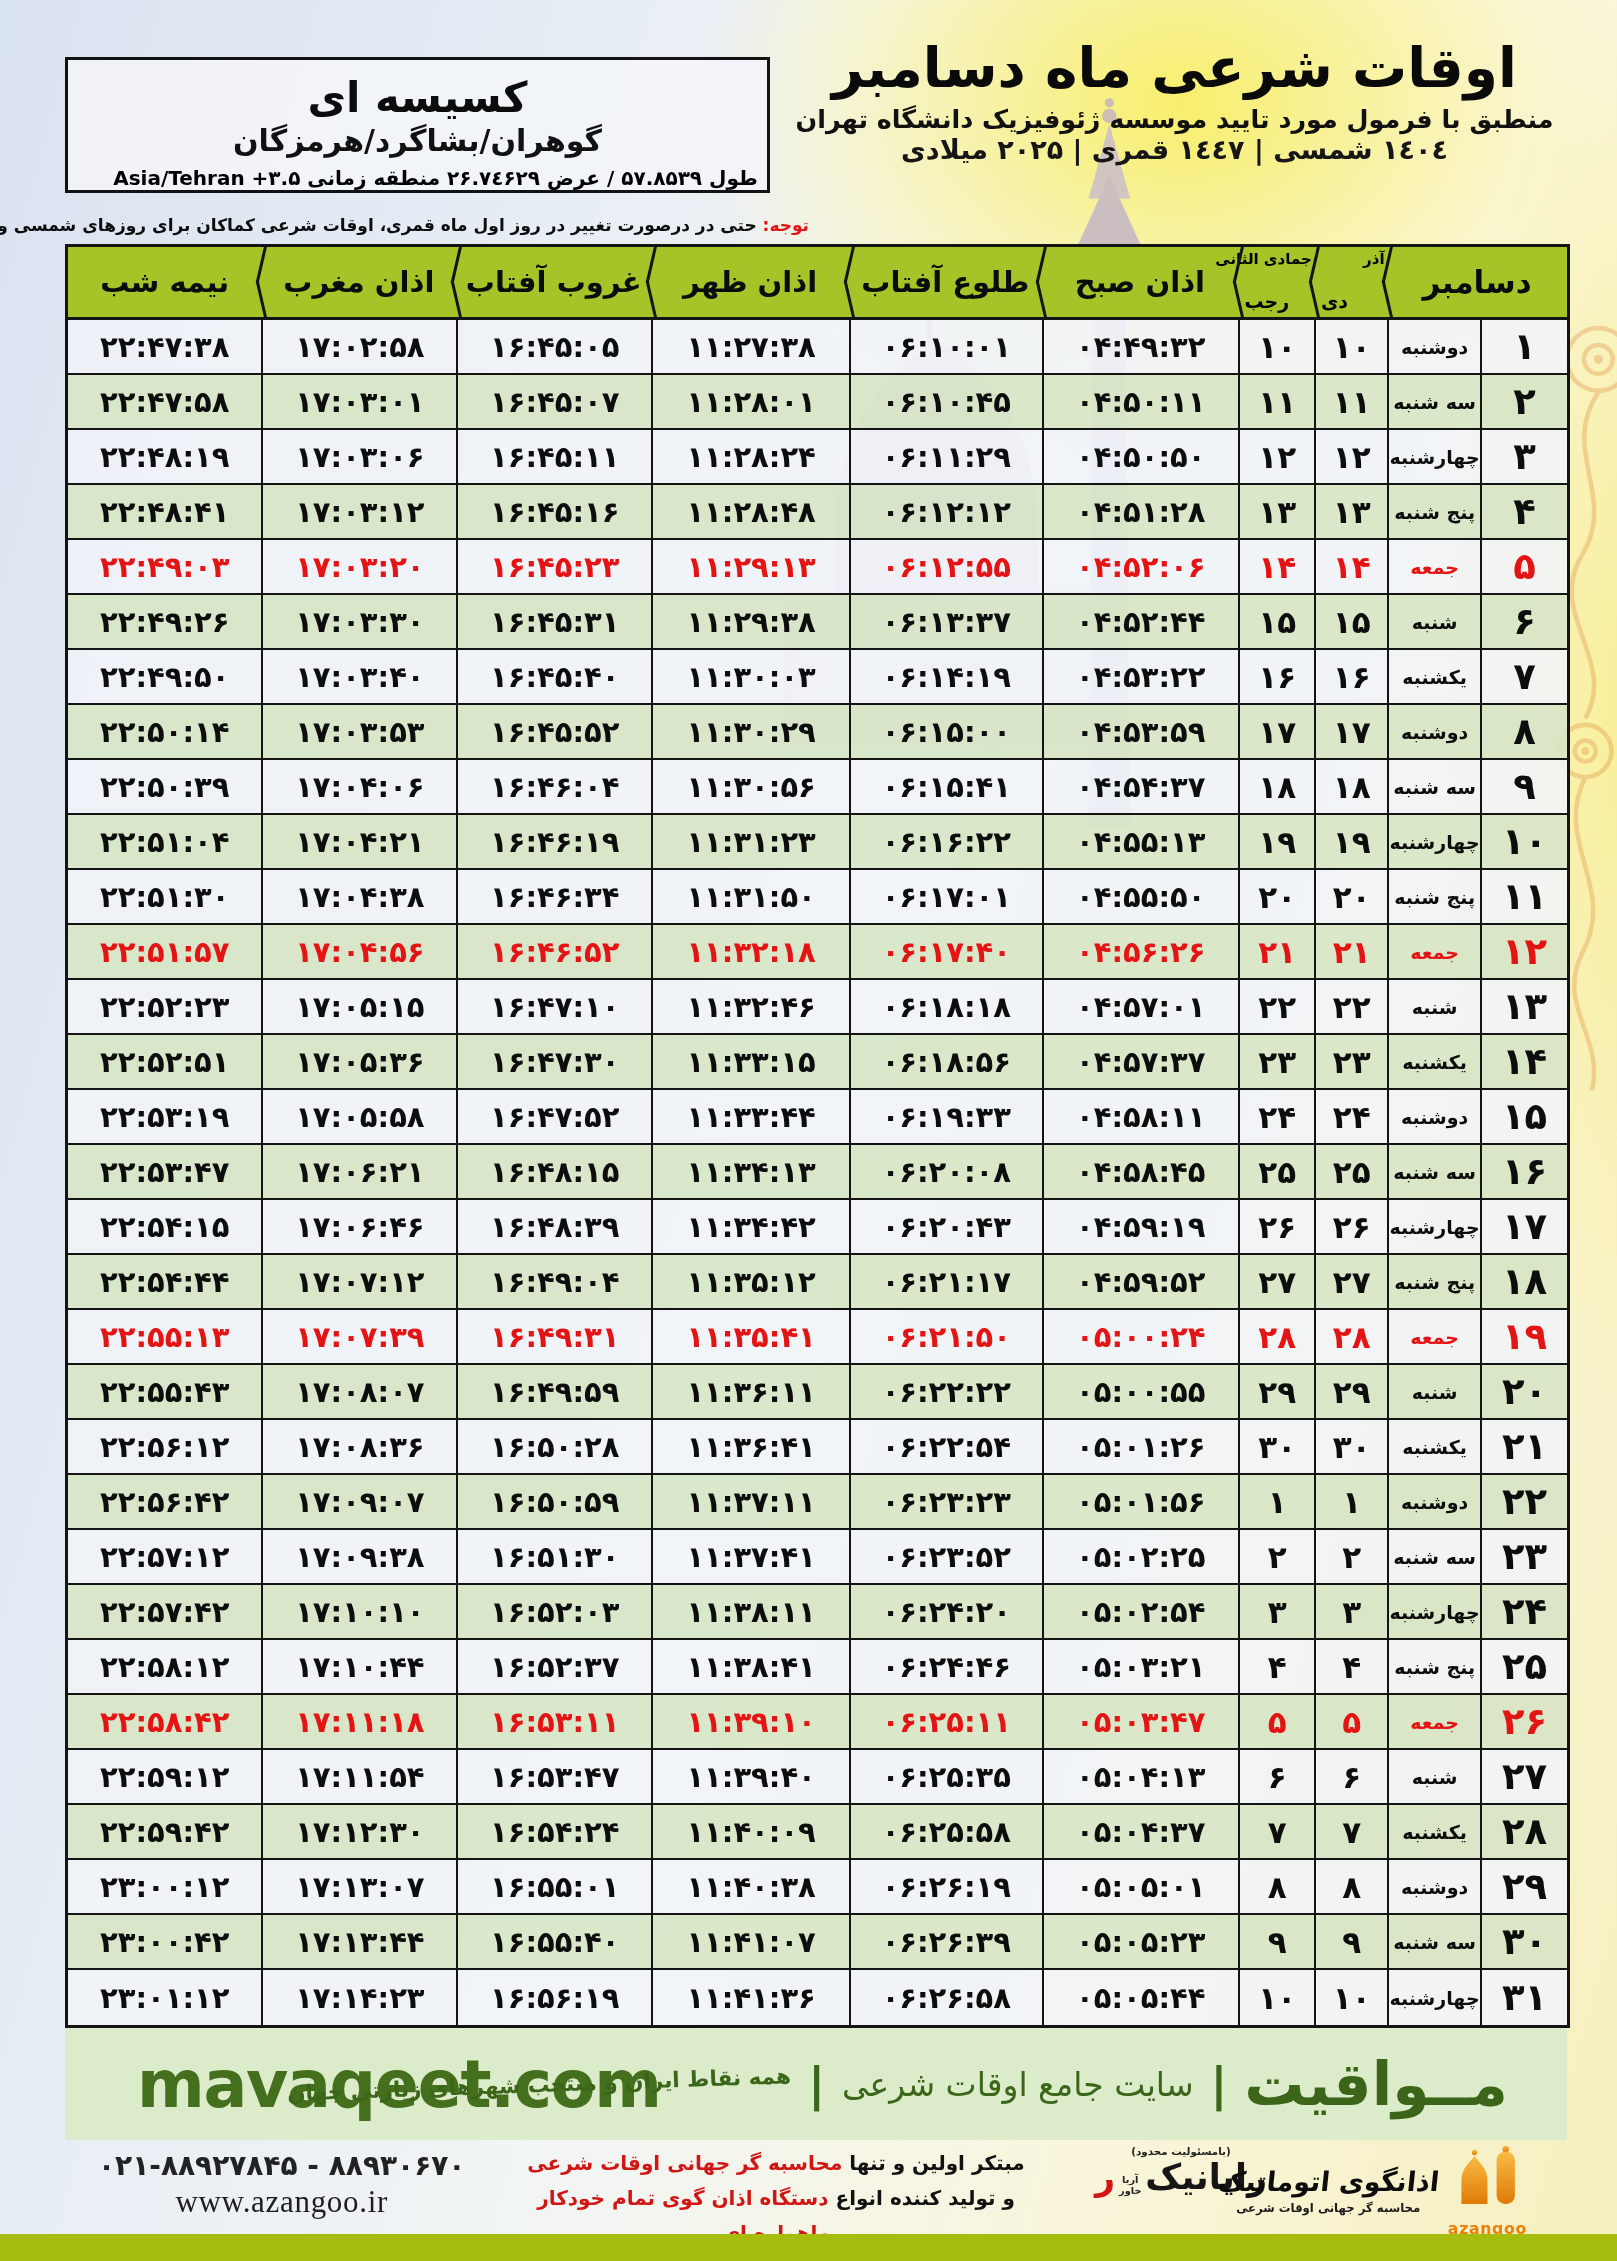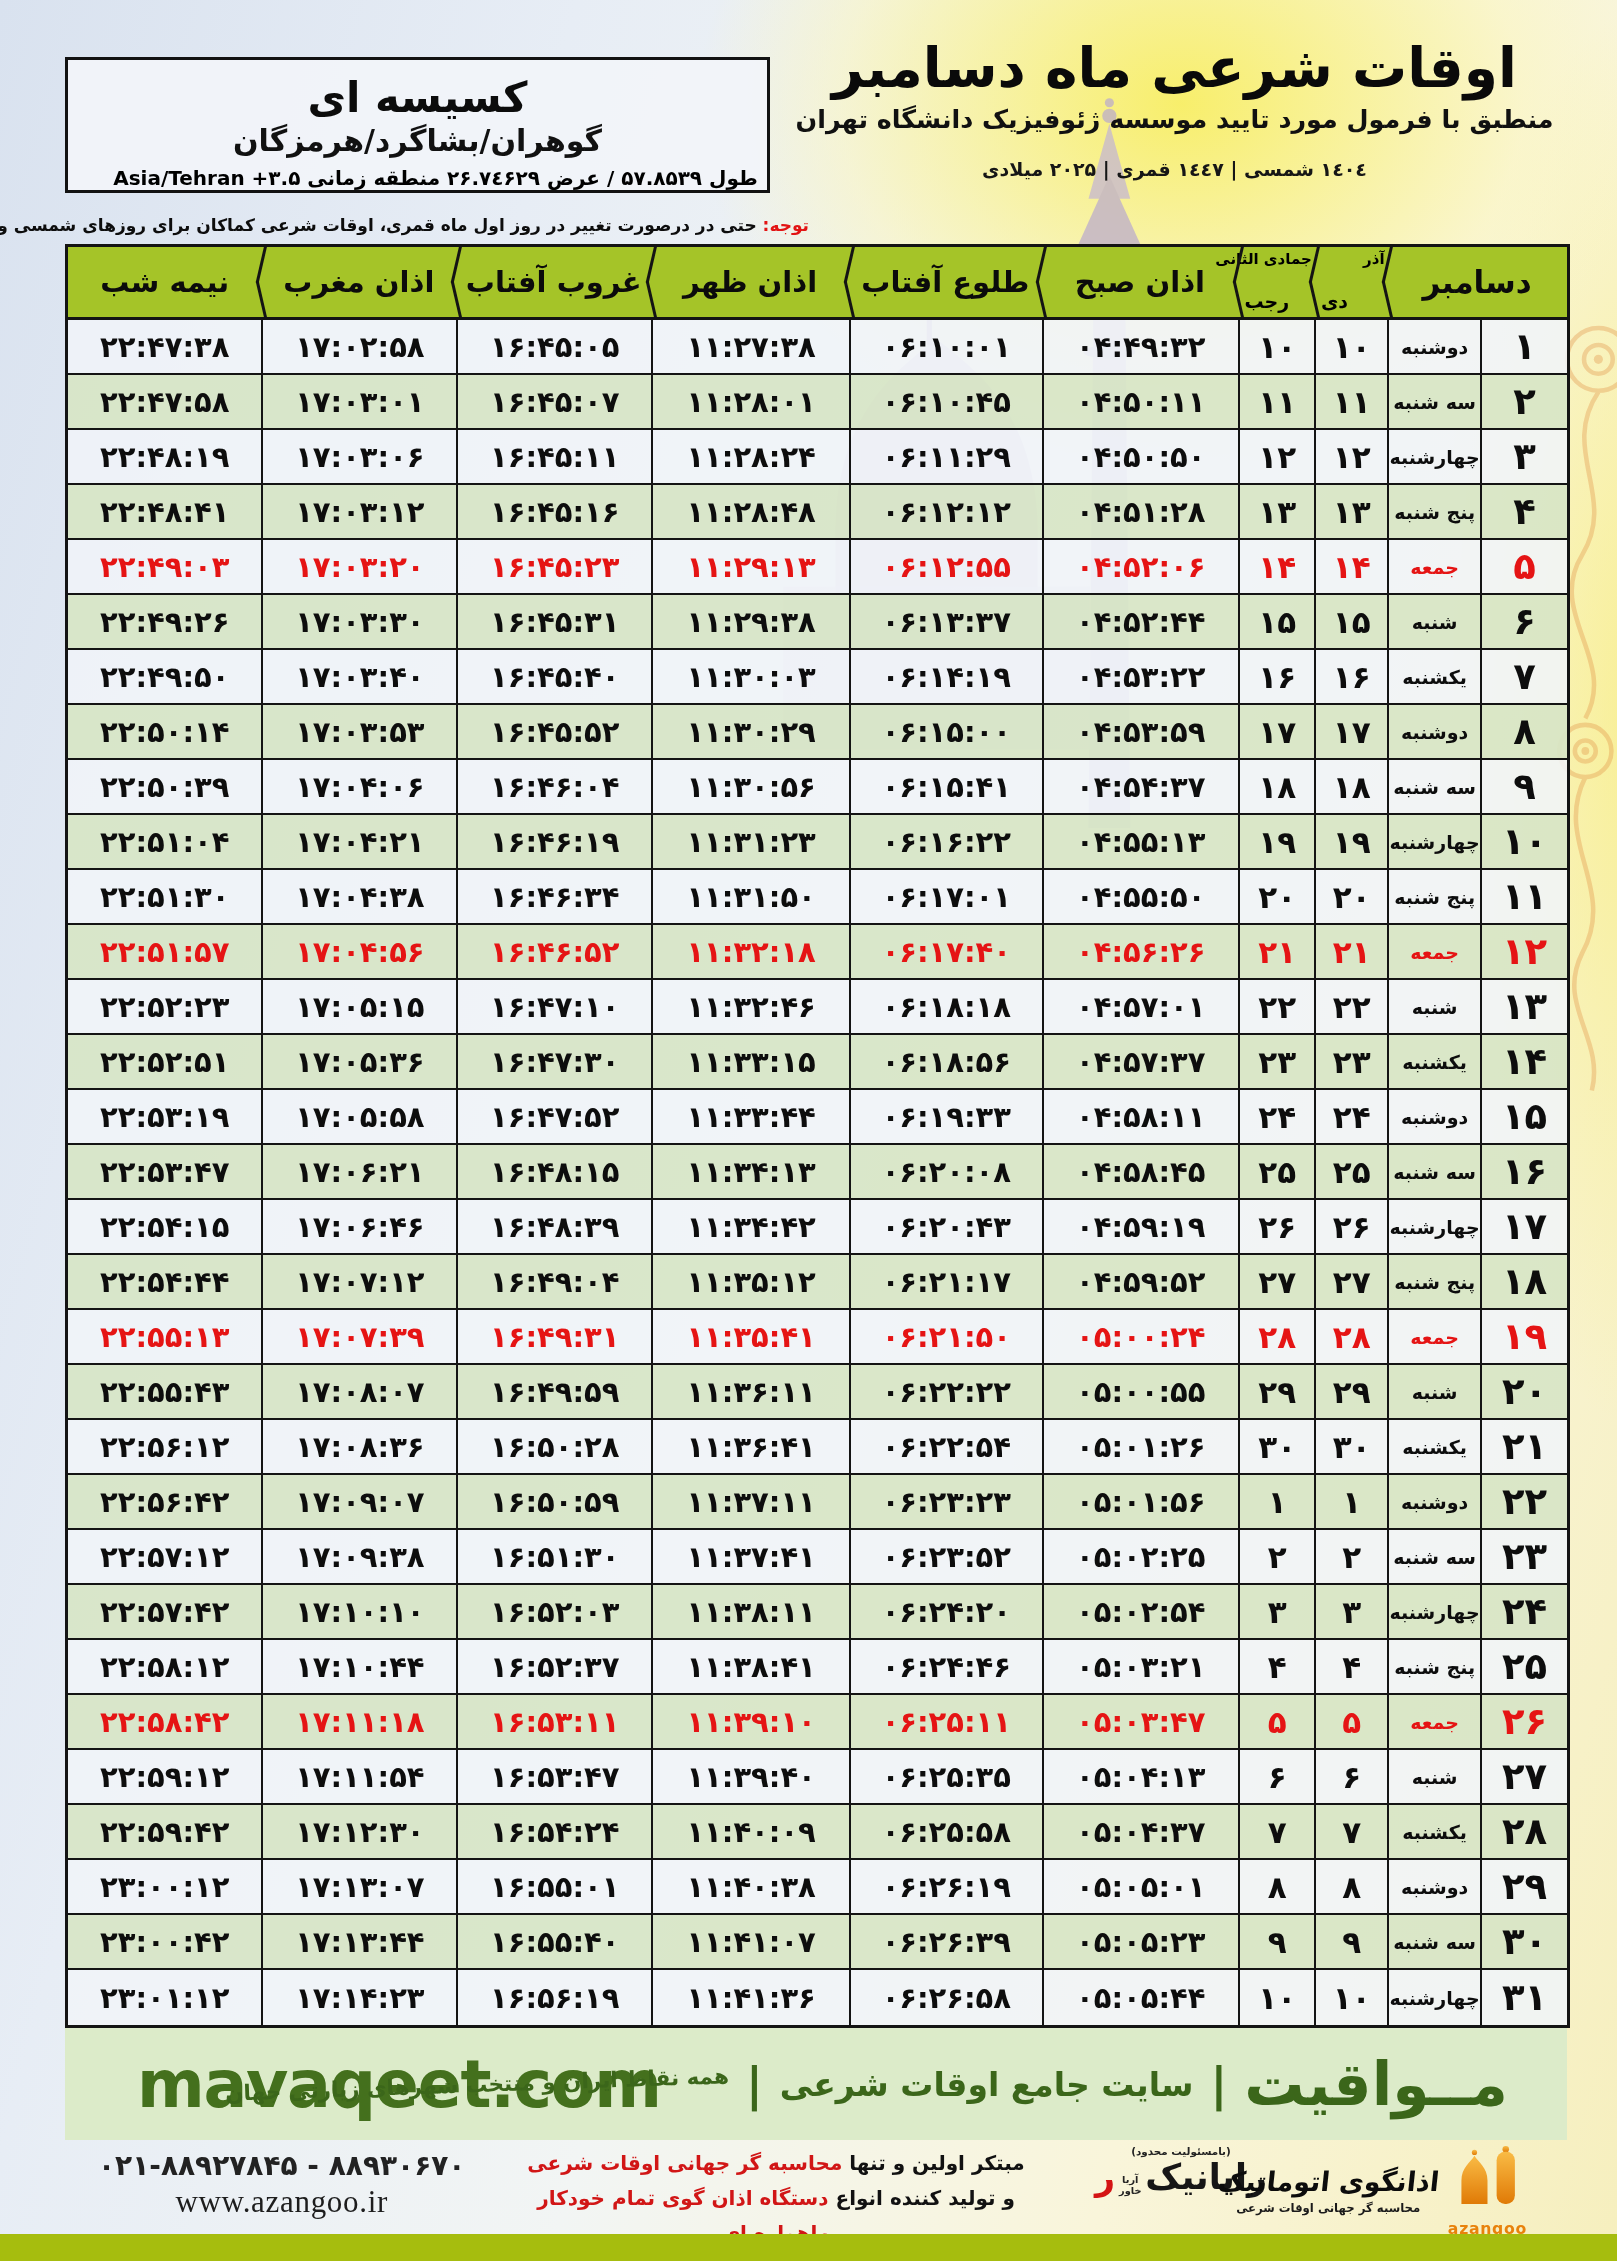--- a/index.html
+++ b/index.html
@@ -13,21 +13,21 @@
   
   .infobox{position:absolute;left:65px;top:57px;width:699px;height:130px;z-index:3;
     background:rgba(241,244,249,0.96);border:3.3px solid #121212;display:flex;flex-direction:column;
     align-items:center;justify-content:flex-end;direction:rtl;text-align:center;}
   .infobox .l1{font-size:42px;font-weight:bold;color:#0c0c0c;line-height:1.05;}
   .infobox .l2{font-size:30px;font-weight:bold;color:#111;margin-top:3.9px;line-height:1.1;}
   .infobox .l3{font-size:20px;font-weight:bold;color:#000000;margin-top:9px;margin-left:36px;}
   .titleblock{position:absolute;left:770px;top:40px;width:809px;z-index:3;direction:rtl;text-align:center;}
   .titleblock .main{font-size:55px;font-weight:800;color:#0a0a0a;line-height:1.05;}
   .titleblock .sub{font-size:25.4px;font-weight:bold;color:#111;margin-top:6.5px;}
-  .titleblock .years{font-size:19px;font-weight:bold;color:#161616;margin-top:24px;}
+  .titleblock .years{font-size:27px;font-weight:bold;color:#161616;margin-top:0;}
   .notice{position:absolute;left:65px;top:215px;width:744px;z-index:3;direction:rtl;text-align:right;
     font-size:17px;font-weight:bold;color:#0d0d0d;white-space:nowrap;}
   .notice .red{color:#e21313;}
   
   .sheet{position:absolute;left:65px;top:244px;width:1499px;z-index:2;border:3.3px solid #141414;}
   .thead{position:relative;height:70px;background:#a5c428;border-bottom:3.3px solid #141414;direction:rtl;}
   .hcell{position:absolute;top:0;bottom:0;display:flex;align-items:center;justify-content:center;
     font-weight:800;font-size:29px;color:#0b0b0b;}
   .hsm{position:absolute;right:0;top:0;bottom:0;width:100%;}
   .hsm .t{position:absolute;top:2.6px;right:2.6px;font-size:15px;font-weight:bold;white-space:nowrap;}
@@ -53,21 +53,21 @@
   .row.friday .cell{color:#e51414;}
   
   .mband{position:absolute;left:65px;top:2028px;width:1502px;height:112px;background:#dcebc9;z-index:3;
     display:flex;align-items:center;}
   .mband .latin{position:absolute;left:72px;top:50%;transform:translateY(-50%);
     font-size:65px;font-weight:800;color:#44701d;letter-spacing:-1.3px;}
   .mband .fa{position:absolute;right:59px;top:50%;transform:translateY(-50%);direction:rtl;
     display:flex;align-items:center;gap:17px;color:#3b661a;white-space:nowrap;}
   .mband .brand{font-size:60px;font-weight:800;}
   .mband .bar{font-size:46px;font-weight:bold;}
-  .mband .tag1{font-size:33px;font-weight:700;}
+  .mband .tag1{font-size:33px;font-weight:400;}
   .mband .tag2{font-size:21.5px;font-weight:bold;transform:rotate(-2deg);}
   
   .fstrip{position:absolute;left:0;top:2141px;width:1618px;height:93px;z-index:3;}
   .phoneblk{position:absolute;left:98px;top:7.8px;text-align:center;direction:ltr;}
   .phoneblk .ph{font-size:28px;font-weight:800;color:#222;}
   .phoneblk .url{font-family:"Liberation Serif",serif;font-size:31px;color:#1d1d1d;margin-top:2.6px;letter-spacing:0.7px;}
   .madeby{position:absolute;left:502px;top:5.2px;width:548px;direction:rtl;text-align:center;
     font-size:20px;font-weight:bold;color:#111;line-height:1.75;}
   .madeby .red{color:#d11616;}
   .rayanik{position:absolute;left:1083px;top:3.9px;width:196px;text-align:center;direction:rtl;}

